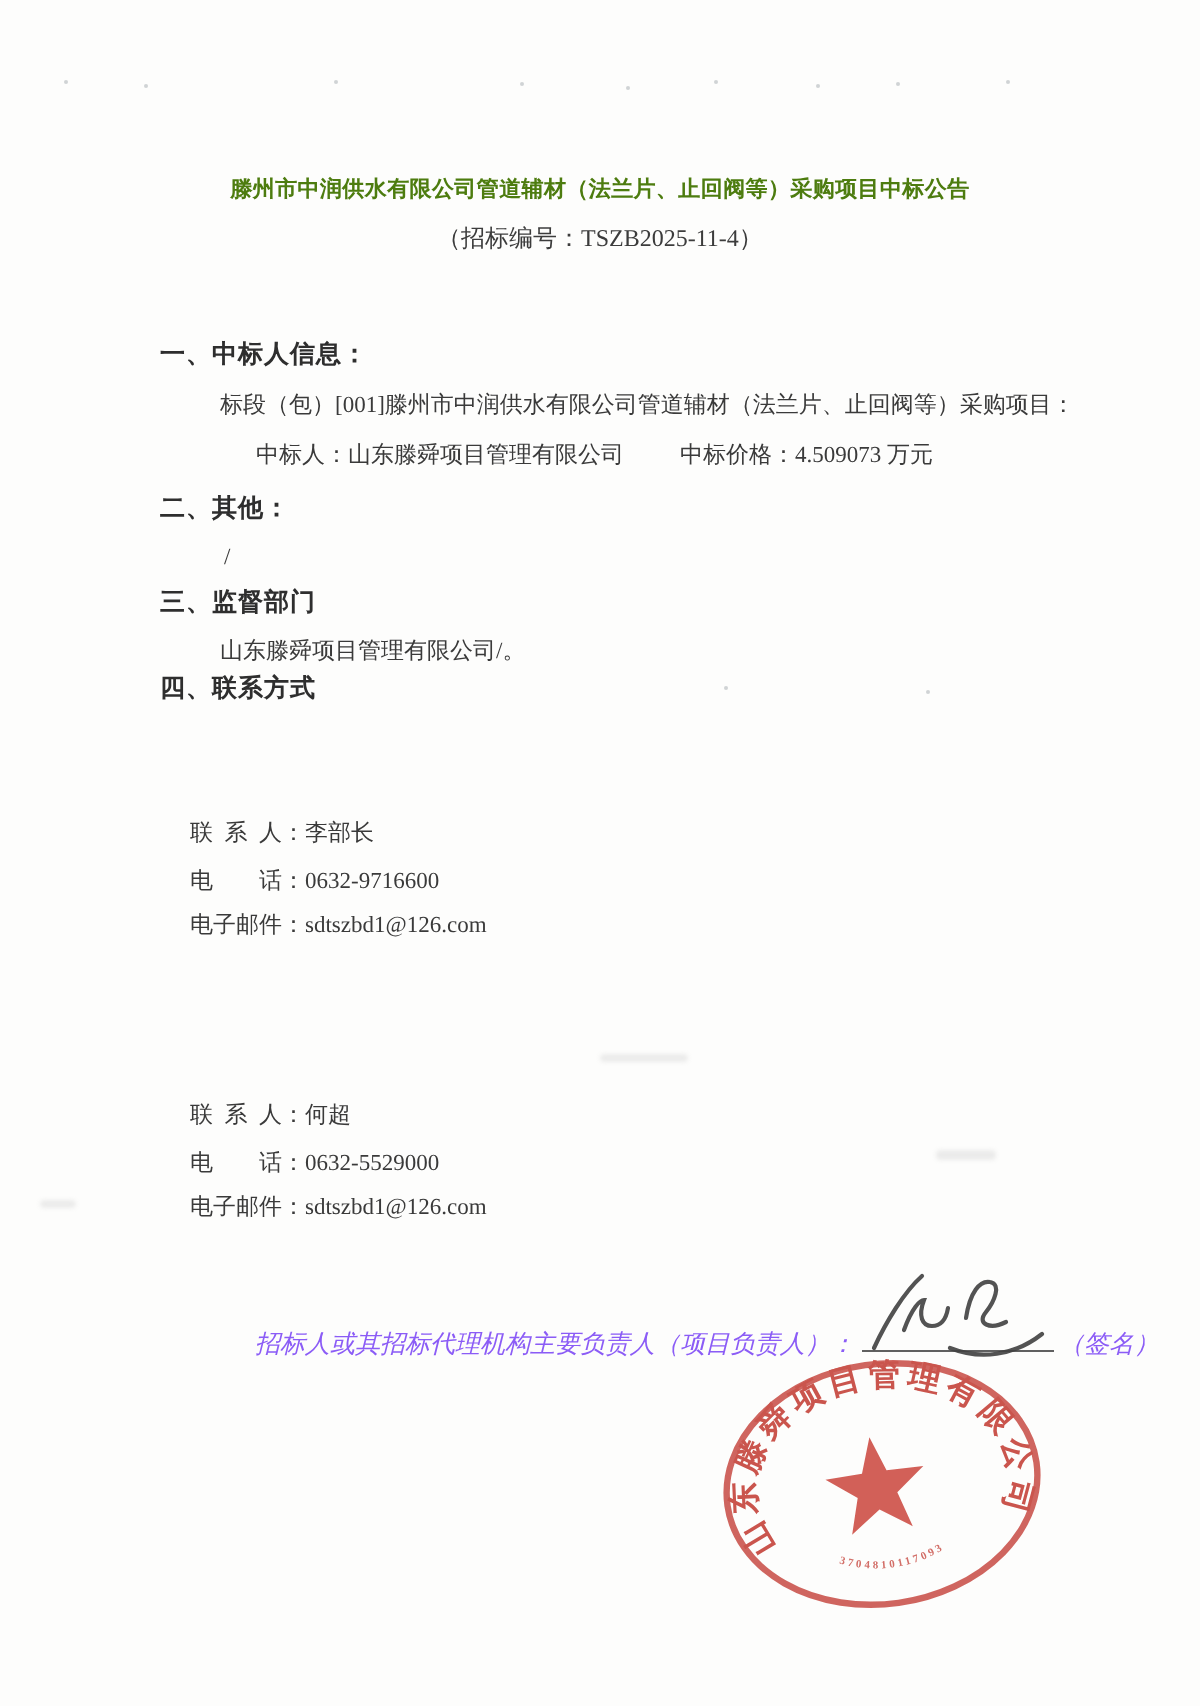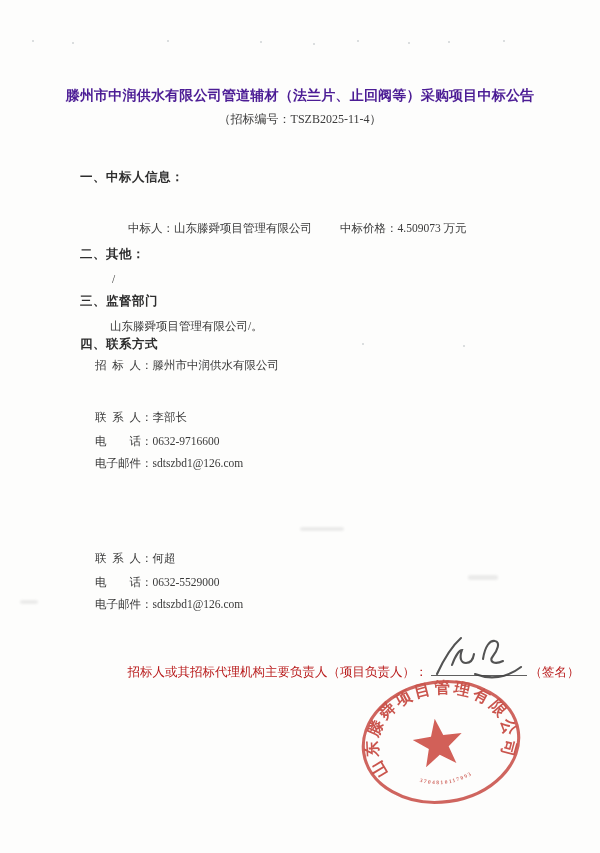--- a/index.html
+++ b/index.html
@@ -4,25 +4,25 @@
 <style>
   html,body{margin:0;padding:0;background:#ffffff;}
   .page{
     position:relative;width:600px;height:853px;overflow:hidden;
     background:#fdfdfc;
     font-family:"Liberation Serif","DejaVu Serif",serif;
     color:#3a3a3a;
   }
   .ln{position:absolute;font-size:11.5px;line-height:15px;white-space:pre;}
   .center{left:0;right:0;text-align:center;}
-  .title{font-weight:bold;font-size:14px;letter-spacing:.2px;color:#4c1d95;}
+  .title{font-weight:bold;font-size:11px;letter-spacing:.2px;color:#4d7c0f;}
   .subtitle{font-size:12px;color:#3c3c3c;}
   .hd{font-weight:bold;font-size:12.5px;color:#2e2e2e;letter-spacing:.5px;}
   .val{color:#3a3a3a;}
-  .footer-ln{font-size:12.5px;color:#b91c1c;}
+  .footer-ln{font-size:12.5px;color:#8b5cf6;font-style:italic;}
   .sigline{
     display:inline-block;width:96px;height:12px;
     border-bottom:1.6px solid #606060;position:relative;margin:0 3px;
     vertical-align:baseline;
   }
   .sigline svg{position:absolute;left:-6px;bottom:-7px;}
   .stampline{
     display:inline-block;width:112px;height:12px;
     border-bottom:1.6px solid #4d4d4d;margin:0 3px;vertical-align:baseline;
   }
@@ -51,32 +51,32 @@
   <div class="nz" style="left:362px;top:343px"></div>
   <div class="nz" style="left:463px;top:345px"></div>
   <div class="sm" style="left:300px;top:527px;width:44px;height:4px"></div>
   <div class="sm" style="left:468px;top:575px;width:30px;height:5px"></div>
   <div class="sm" style="left:20px;top:600px;width:18px;height:4px"></div>
 
   <div class="ln center title" style="top:88px">滕州市中润供水有限公司管道辅材（法兰片、止回阀等）采购项目中标公告</div>
   <div class="ln center subtitle" style="top:112px">（招标编号：TSZB2025-11-4）</div>
 
   <div class="ln hd" style="top:170px;left:80px">一、中标人信息：</div>
+  <div class="ln" style="top:196px;left:110px">标段（包）[001]滕州市中润供水有限公司管道辅材（法兰片、止回阀等）采购项目：</div>
   <div class="ln" style="top:221px;left:128px"><span>中标人：</span><span class="val">山东滕舜项目管理有限公司</span></div>
   <div class="ln" style="top:221px;left:340px"><span>中标价格：</span><span class="val">4.509073 万元</span></div>
 
   <div class="ln hd" style="top:247px;left:80px">二、其他：</div>
   <div class="ln" style="top:272px;left:112px">/</div>
 
   <div class="ln hd" style="top:294px;left:80px">三、监督部门</div>
   <div class="ln" style="top:319px;left:110px">山东滕舜项目管理有限公司/。</div>
 
   <div class="ln hd" style="top:337px;left:80px">四、联系方式</div>
 
-  <div class="ln" style="top:358px;left:95px"><span>招 标 人：</span><span class="val">滕州市中润供水有限公司</span></div>
   <div class="ln" style="top:410px;left:95px"><span>联 系 人：</span><span class="val">李部长</span></div>
   <div class="ln" style="top:434px;left:95px"><span>电  话：</span><span class="val">0632-9716600</span></div>
   <div class="ln" style="top:456px;left:95px"><span>电子邮件：</span><span class="val">sdtszbd1@126.com</span></div>
 
   <div class="ln" style="top:551px;left:95px"><span>联 系 人：</span><span class="val">何超</span></div>
   <div class="ln" style="top:575px;left:95px"><span>电  话：</span><span class="val">0632-5529000</span></div>
   <div class="ln" style="top:597px;left:95px"><span>电子邮件：</span><span class="val">sdtszbd1@126.com</span></div>
 
   <div class="ln footer-ln" style="top:648px;left:115px">
     <span>招标人或其招标代理机构主要负责人（项目负责人）：</span><span class="sigline"><svg width="104" height="48" viewBox="0 0 104 48" aria-label="何超">

